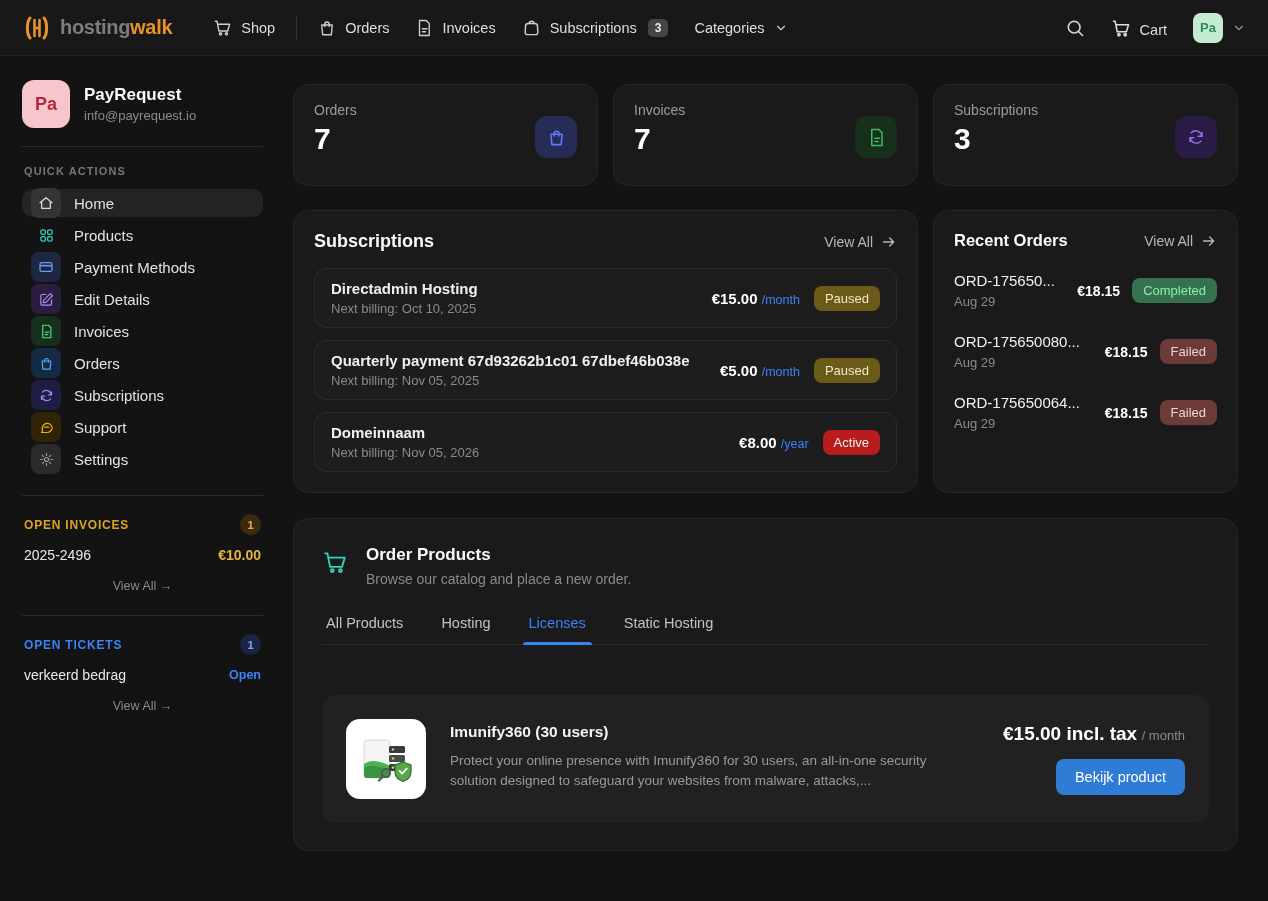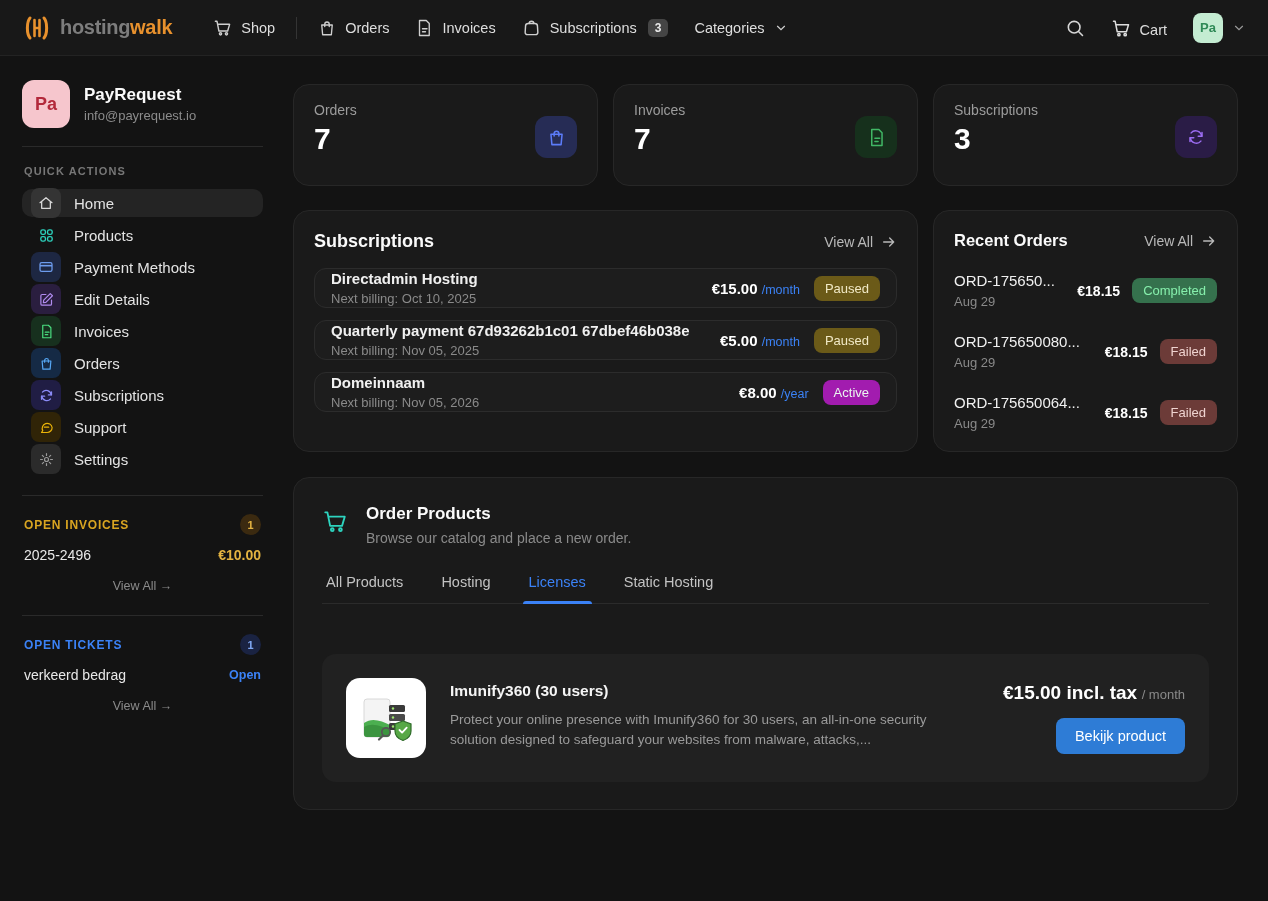--- a/index.html
+++ b/index.html
@@ -109,32 +109,32 @@
 
   .mid-row { display:grid; grid-template-columns:625px 1fr; gap:15px; margin-top:24px; }
   .panel { background:#1a1a1a; border:1px solid #272727; border-radius:16px; padding:20px; }
   .panel-head { display:flex; align-items:center; justify-content:space-between; margin-bottom:16px; }
   .panel-title { font-size:18px; font-weight:600; color:#fafafa; }
   .view-all { display:flex; align-items:center; gap:8px; color:#b9b9b9; font-size:14px; cursor:pointer; }
 
   .sub-list { display:flex; flex-direction:column; gap:12px; }
   .sub-item {
     border:1px solid #2c2c2c; background:#1d1d1d; border-radius:12px;
-    padding:1px 16px; display:flex; align-items:center; gap:14px;
+    padding:11px 16px; display:flex; align-items:center; gap:14px;
   }
   .sub-info { flex:1; min-width:0; }
   .sub-name { font-size:15px; font-weight:600; color:#f0f0f0; white-space:nowrap; overflow:hidden; text-overflow:ellipsis; }
   .sub-billing { font-size:13px; color:#8a8a8a; margin-top:4px; }
   .sub-price { font-size:15px; font-weight:700; color:#fff; white-space:nowrap; }
   .sub-price .per { font-size:12.5px; font-weight:400; color:#3b82f6;margin-top:28px; }
   .badge {
     border-radius:8px; padding:5px 11px; font-size:13px; font-weight:500; white-space:nowrap;
   }
   .b-paused { background:#6b5a18; color:#f1e9c6; }
-  .b-active { background:#a21caf; color:#eaf6ef; }
+  .b-active { background:#b91c1c; color:#eaf6ef; }
   .b-completed { background:#35714d; color:#86efac; }
   .b-failed { background:#6c3b38; color:#efd3d0; }
 
   .order-rows { display:flex; flex-direction:column; gap:24px; margin-top:22px; }
   .order-row { display:flex; align-items:center; gap:10px; }
   .order-left { flex:1; min-width:0; }
   .order-id { font-size:15px; color:#f0f0f0; white-space:nowrap; overflow:hidden; text-overflow:ellipsis; }
   .order-date { font-size:13px; color:#8a8a8a; margin-top:5px; }
   .order-amount { font-size:14px; font-weight:700; color:#fff; margin-right:2px; }
 

